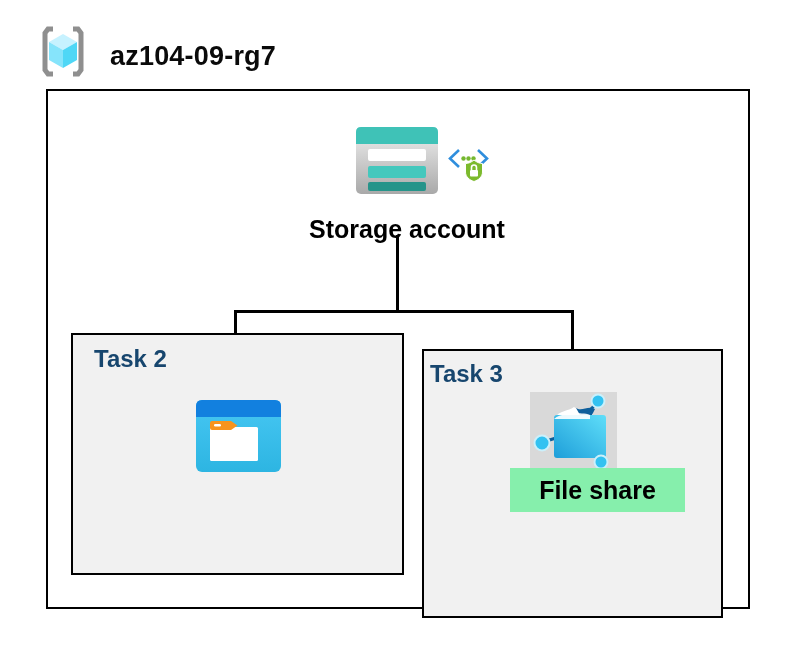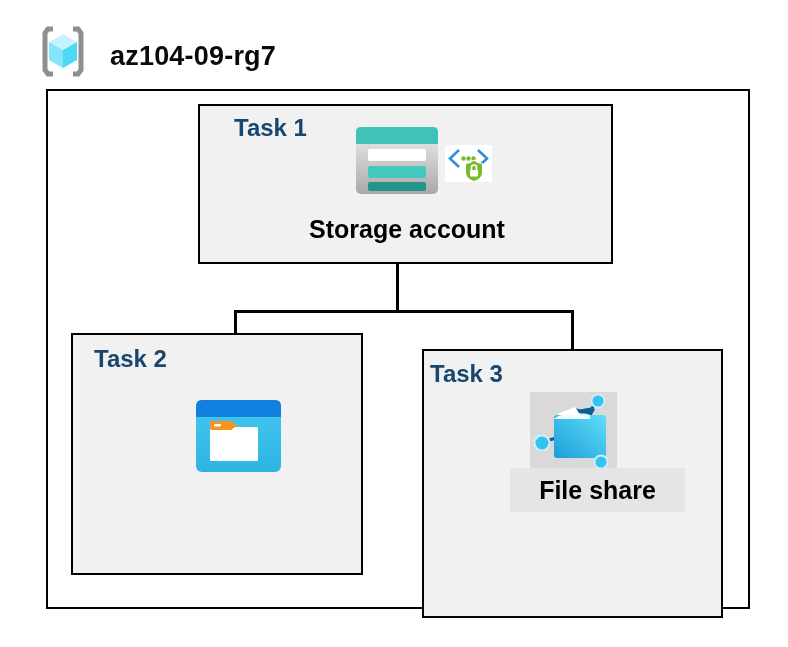--- a/index.html
+++ b/index.html
@@ -20,21 +20,21 @@
     left:46px;top:89px;width:700px;height:516px;
     border:2.5px solid #000;background:#fff;
   }
   .task-box{
     position:absolute;
     background:#F1F1F1;
     border:2px solid #000;
     box-sizing:border-box;
   }
   #task1-box{left:198px;top:104px;width:415px;height:160px;}
-  #task2-box{left:71px;top:333px;width:292px;height:242px;}
+  #task2-box{left:71px;top:333px;width:333px;height:242px;}
   #task3-box{left:422px;top:349px;width:301px;height:269px;}
   .task-label{
     position:absolute;
     font-size:24px;font-weight:bold;color:#17466E;
   }
   .item-label{
     position:absolute;
     font-size:25px;font-weight:bold;color:#000;
     white-space:nowrap;
     margin-top:16px;
@@ -43,21 +43,21 @@
   #conn-v-center{left:396px;top:235px;width:2.5px;height:77px;}
   #conn-h{left:234px;top:310px;width:340px;height:2.5px;}
   #conn-v-left{left:234px;top:310px;width:2.5px;height:78px;}
   #conn-v-right{left:571px;top:310px;width:2.5px;height:82px;}
   #fileshare-icon-bg{
     left:530px;top:392px;width:87px;height:76px;
     background:#D9D9D9;
   }
   #fileshare-label-bg{
     left:510px;top:468px;width:175px;height:44px;
-    background:#e5e5e5;
+    background:#86efac;
     text-align:center;line-height:44px;
   }
   #fileshare-label-bg .item-label{position:static;}
 </style>
 </head>
 <body>
 
 <div id="stage">
 
   <svg class="abs" style="left:38px;top:25px" width="50" height="53" viewBox="0 0 50 53">
@@ -69,23 +69,20 @@
   </svg>
   <div class="abs" id="rg-title">az104-09-rg7</div>
 
   <div class="abs" id="outer-box"></div>
 
   <div class="connector" id="conn-v-center"></div>
   <div class="connector" id="conn-h"></div>
   <div class="connector" id="conn-v-left"></div>
   <div class="connector" id="conn-v-right"></div>
 
-  <div class="task-box" id="task1-box">
-    <div class="task-label" style="left:34px;top:8px">Task 1</div>
-  </div>
   <svg class="abs" style="left:356px;top:127px" width="82" height="67" viewBox="0 0 82 67">
     <defs>
       <linearGradient id="silverg" x1="0" y1="0" x2="0" y2="1">
         <stop offset="0" stop-color="#F0F0F0"></stop>
           <stop offset="1" stop-color="#A9A9A9"></stop>
       </linearGradient>
     </defs>
     <rect x="0" y="0" width="82" height="67" rx="5" fill="url(#silverg)"></rect>
     <path d="M0,17 L0,5 Q0,0 5,0 L77,0 Q82,0 82,5 L82,17 Z" fill="#3FC2B7"></path>
     <rect x="12" y="22" width="58" height="12" rx="2" fill="#FFFFFF"></rect>

